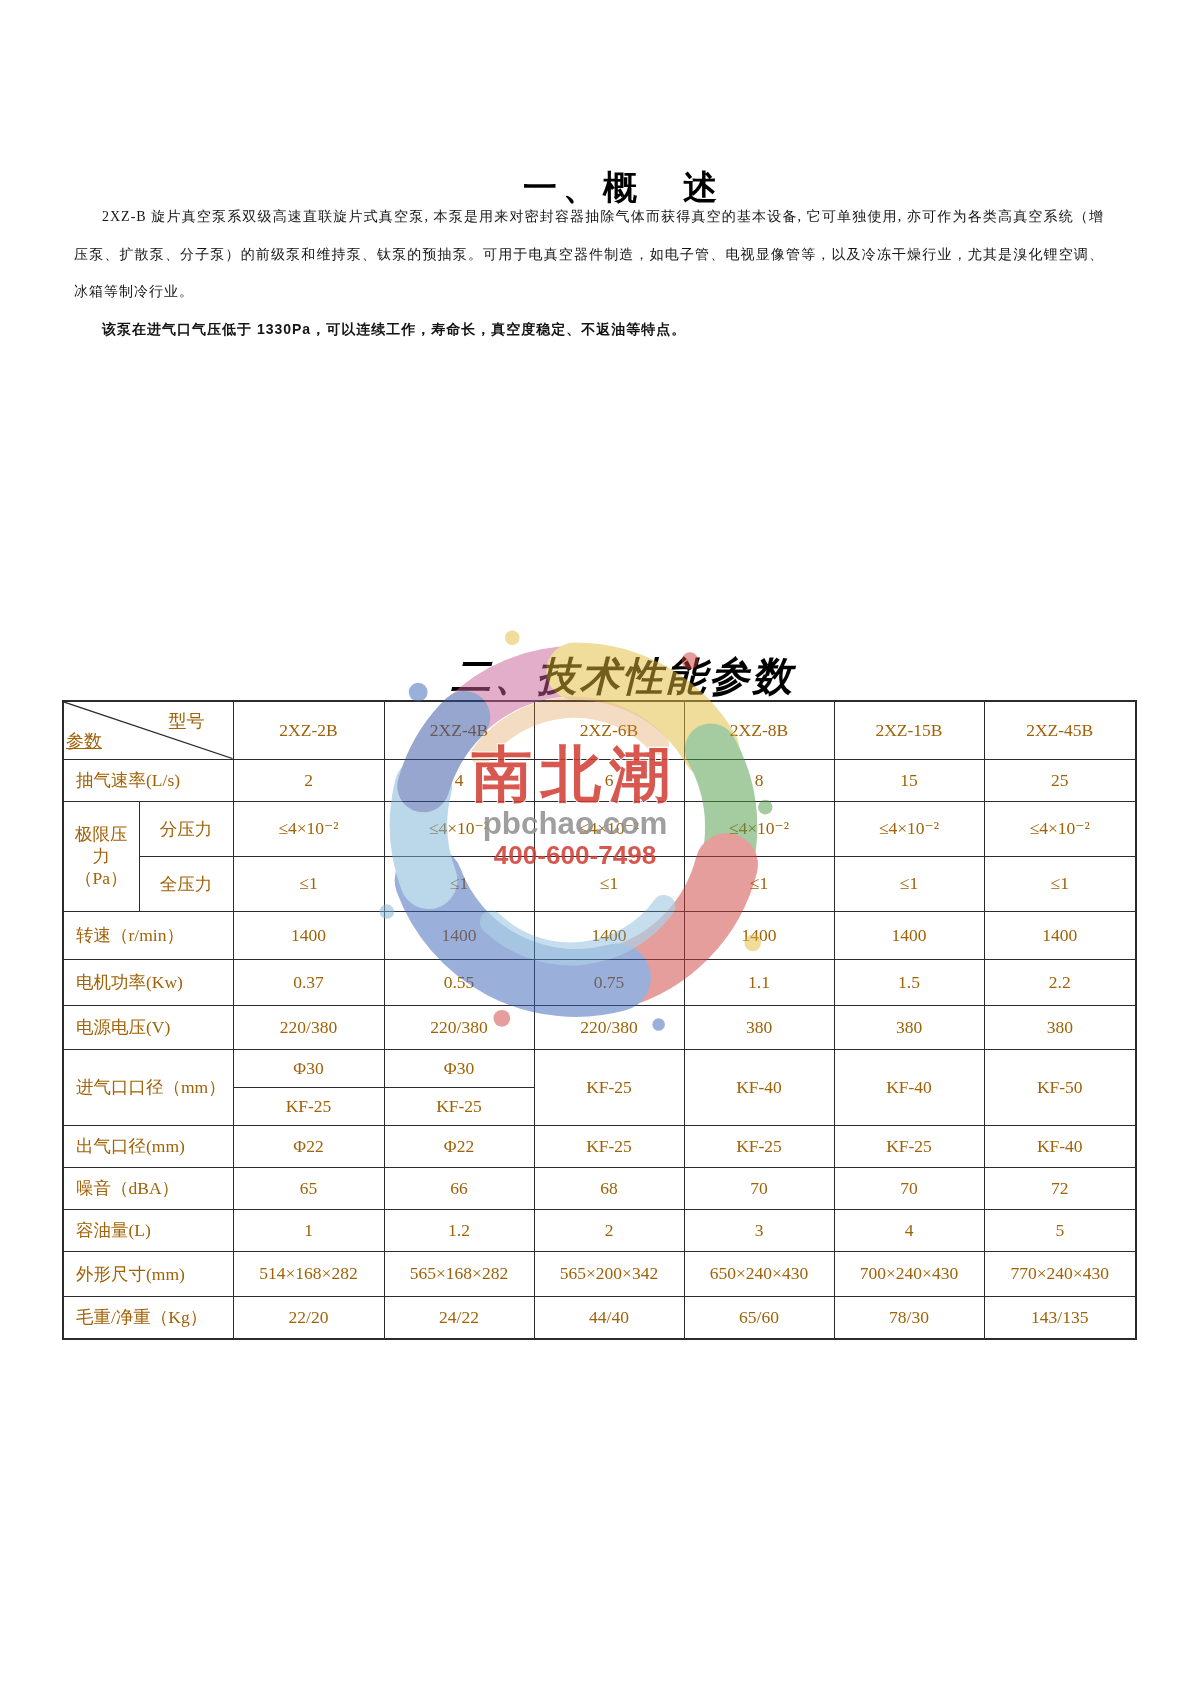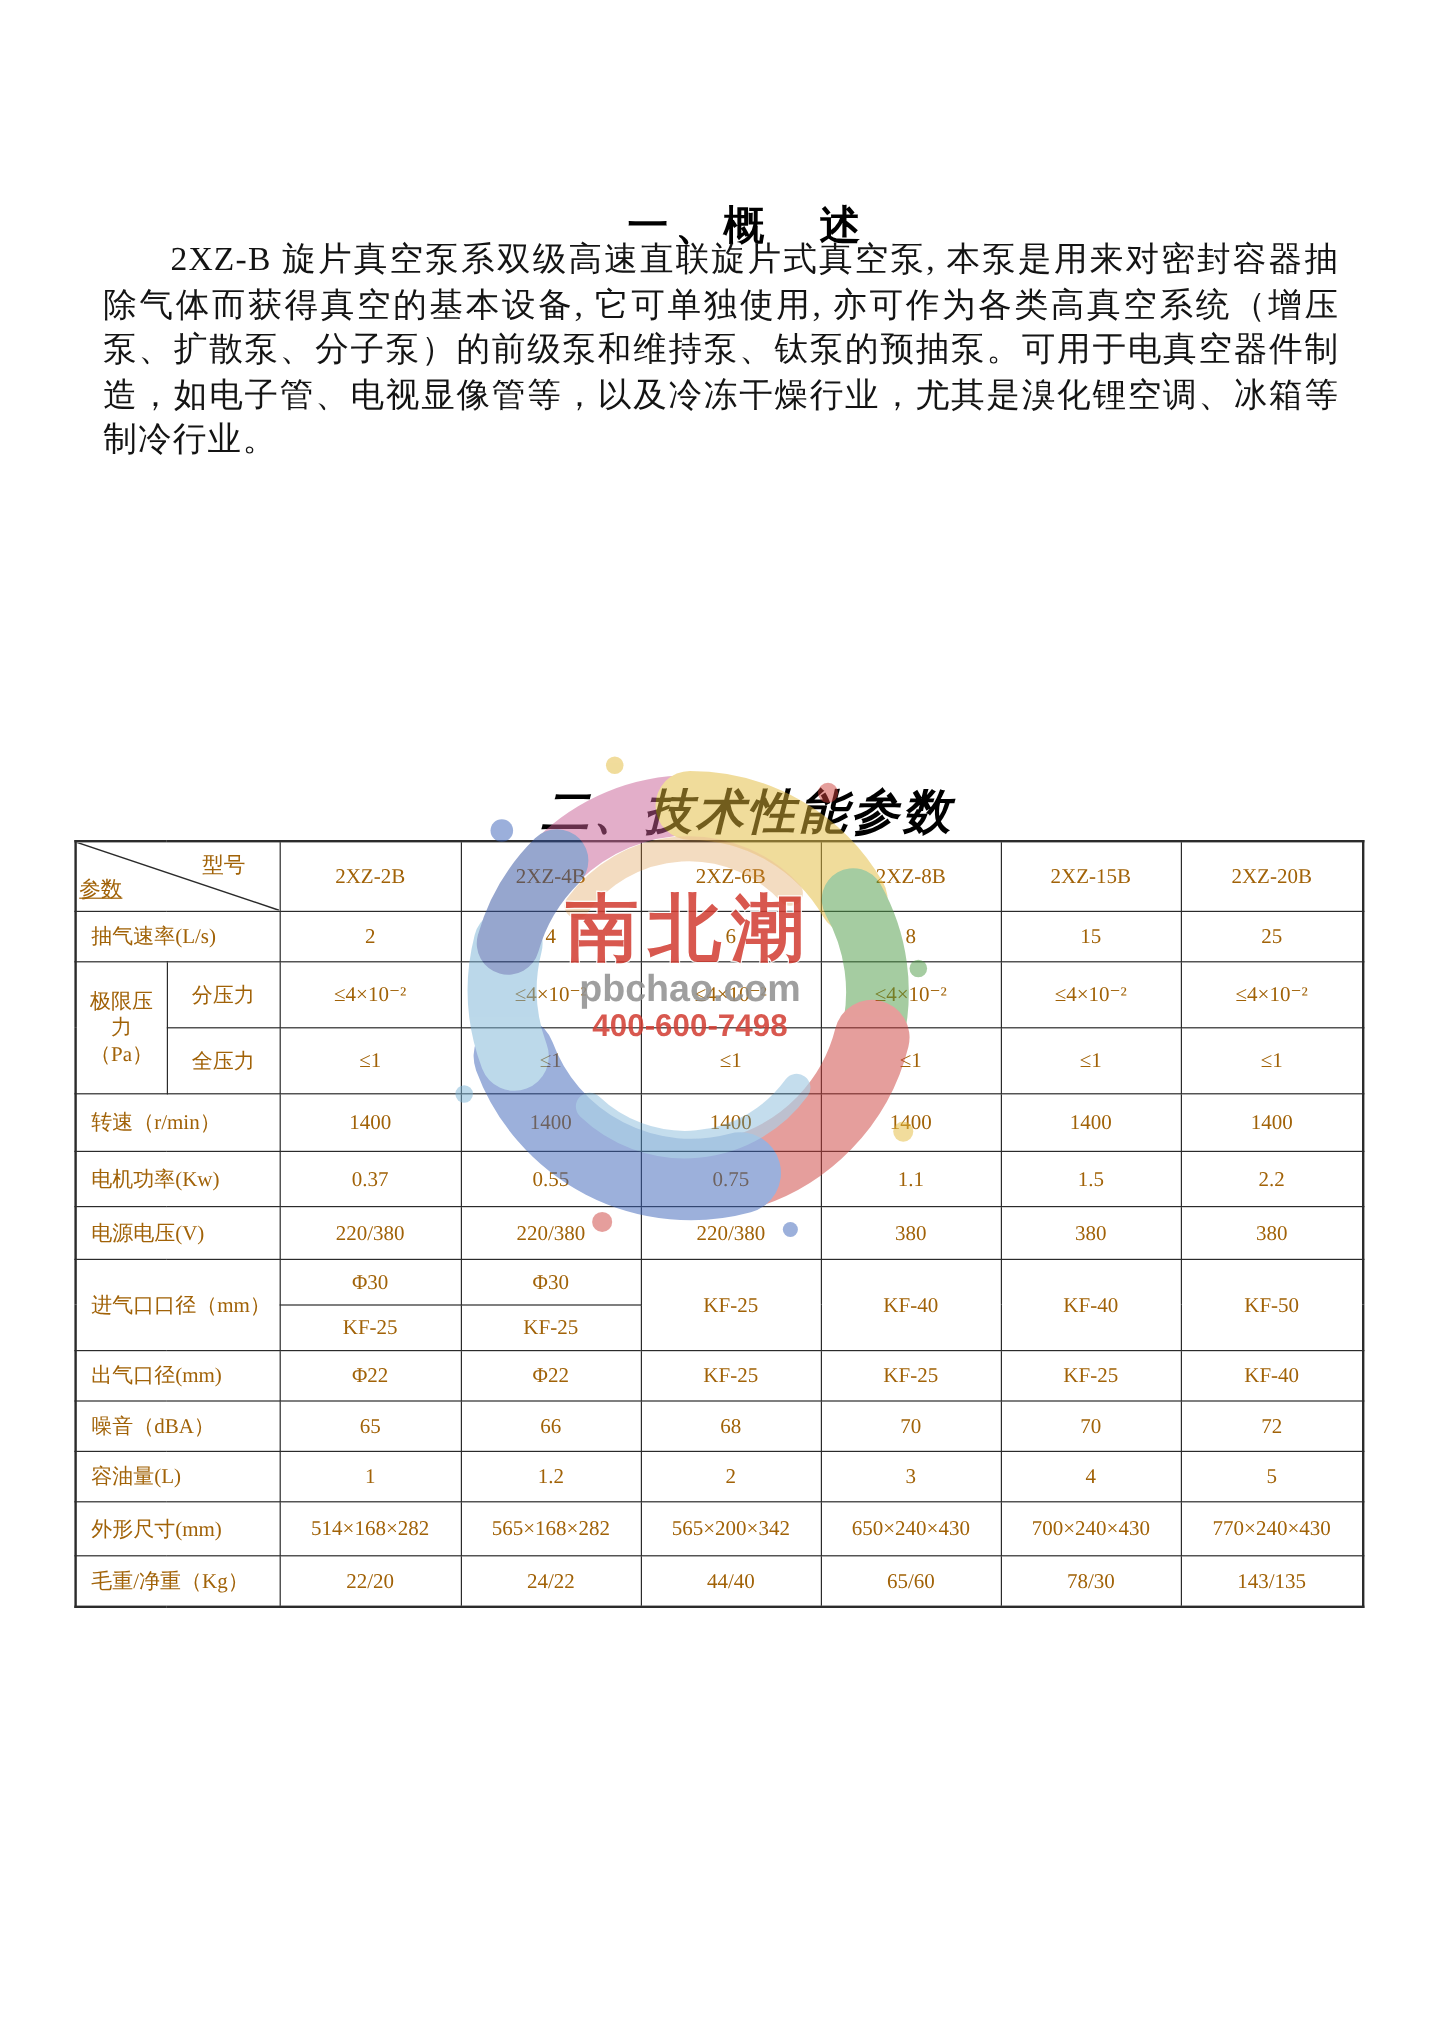--- a/index.html
+++ b/index.html
@@ -12,22 +12,22 @@
     font-family:"Liberation Serif","DejaVu Serif",serif;
     color:#141414;
   }
   .sec-title{
     position:absolute;left:0;width:100%;
     text-align:center;font-weight:700;color:#000;margin-left:23px;
   }
   #title1{top:142px;font-size:34px;letter-spacing:6px;}
   #title2{top:616px;font-size:40px;letter-spacing:3px;font-style:italic;}
   .content{
-    position:absolute;left:86px;top:198px;width:1030px;
-    font-size:28px;line-height:37.5px;text-align:justify;
+    position:absolute;left:74px;top:198px;width:1030px;
+    font-size:14px;line-height:37.5px;text-align:justify;
     letter-spacing:1px;
   }
   .content p{margin:0;text-indent:2em;}
   .content p.bold{
     font-weight:700;
     font-family:"Liberation Sans","DejaVu Sans",sans-serif;
   }
   table.spec{
     position:absolute;left:62px;top:700px;
     border-collapse:collapse;table-layout:fixed;
@@ -56,20 +56,21 @@
 </style>
 </head>
 <body>
 
 <div class="page">
 
   <h1 id="title1" class="sec-title">一、概　述</h1>
 
   <div class="content">
     <p>2XZ-B 旋片真空泵系双级高速直联旋片式真空泵, 本泵是用来对密封容器抽除气体而获得真空的基本设备, 它可单独使用, 亦可作为各类高真空系统（增压泵、扩散泵、分子泵）的前级泵和维持泵、钛泵的预抽泵。可用于电真空器件制造，如电子管、电视显像管等，以及冷冻干燥行业，尤其是溴化锂空调、冰箱等制冷行业。</p>
+    <p class="bold">该泵在进气口气压低于 1330Pa，可以连续工作，寿命长，真空度稳定、不返油等特点。</p>
   </div>
 
   <h2 id="title2" class="sec-title">二、技术性能参数</h2>
 
   <table class="spec">
     <colgroup>
       <col style="width:76px">
         <col style="width:94px">
       <col style="width:151px">
         <col style="width:150px">
@@ -86,21 +87,21 @@
           <line x1="0" y1="0" x2="170" y2="58" stroke="#2b2b2b" stroke-width="1.3"></line>
         </svg>
         <span class="ct">型号</span>
         <span class="cb">参数</span>
       </td>
       <td>2XZ-2B</td>
       <td>2XZ-4B</td>
       <td>2XZ-6B</td>
       <td>2XZ-8B</td>
       <td>2XZ-15B</td>
-      <td>2XZ-20B</td>
+      <td>2XZ-45B</td>
     </tr>
 
     <tr class="h42">
       <td colspan="2" class="lbl">抽气速率(L/s)</td>
       <td>2</td>
       <td>4</td>
       <td>6</td>
       <td>8</td>
       <td>15</td>
       <td>25</td>

